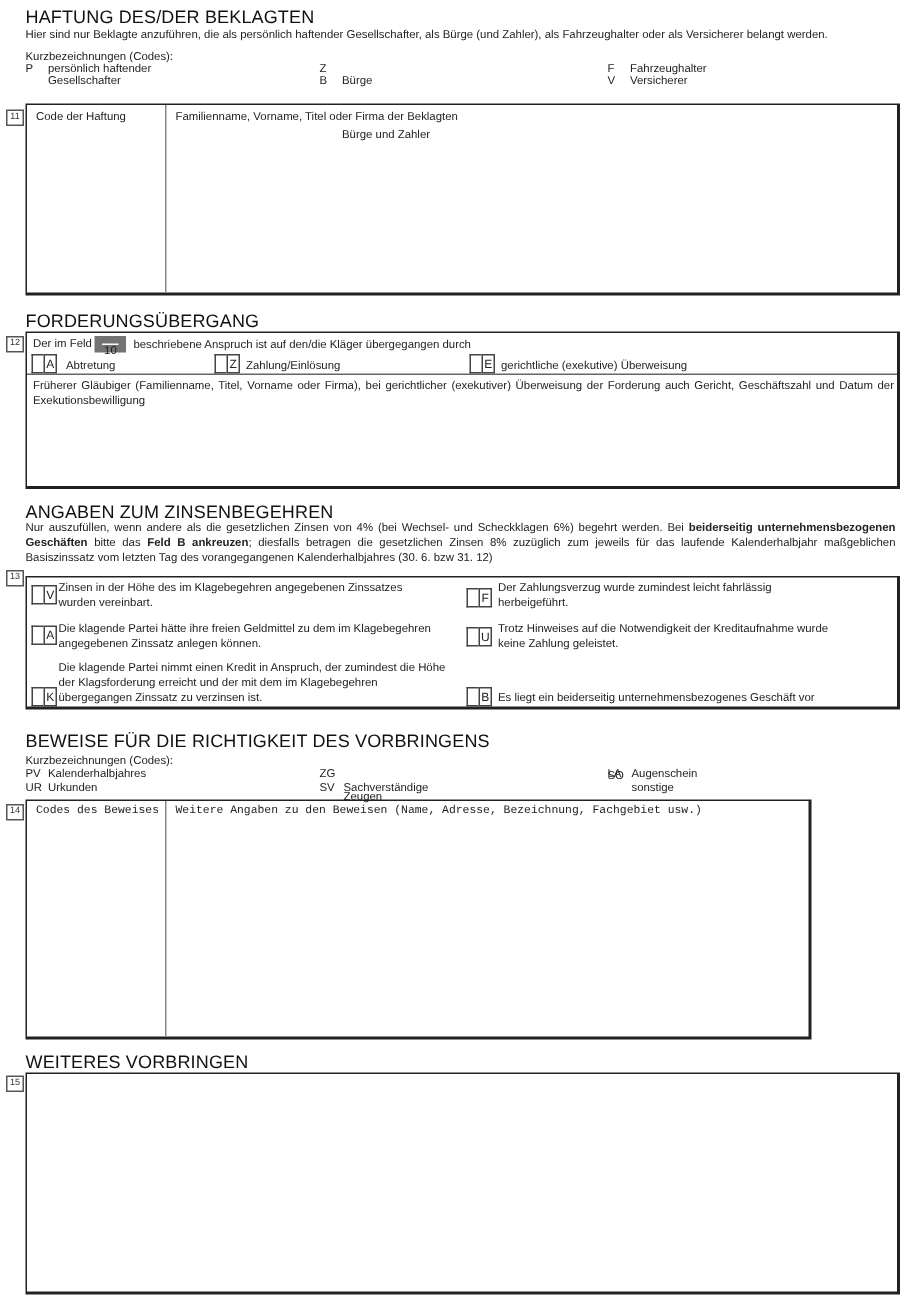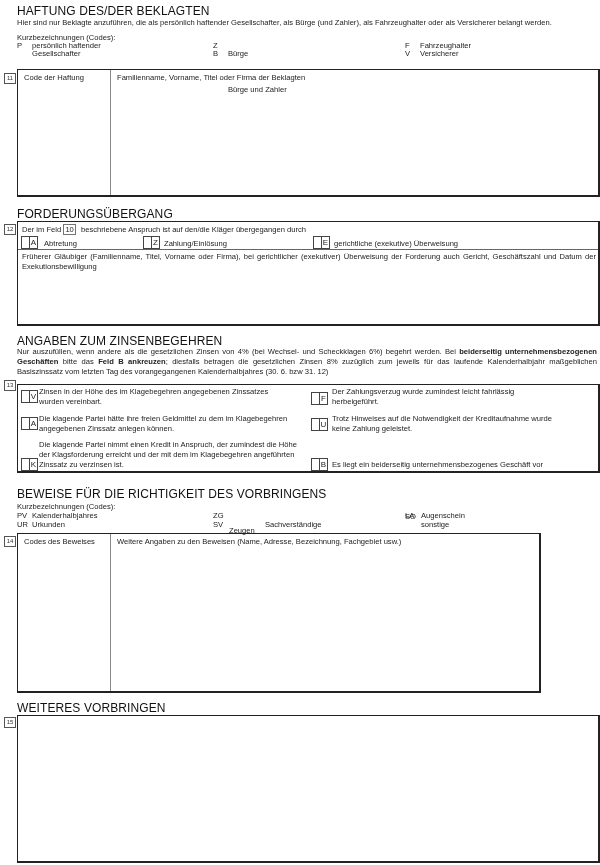--- a/index.html
+++ b/index.html
@@ -8,21 +8,21 @@
   .abs { position: absolute; }
   .h1 { font-size: 12px; letter-spacing: 0.1px; color: #111; }
   .t { font-size: 7.6px; color: #222; white-space: nowrap; }
   .tw { font-size: 7.6px; color: #222; }
   .num { position: absolute; border: 1px solid #555; font-size: 6px; text-align: center; line-height: 9px; height: 11px; width: 12px; background: #fff; color: #333; }
   .box { position: absolute; border: 1.5px solid #222; border-right-width: 2px; border-bottom-width: 2px; }
   .vline { position: absolute; width: 1px; background: #888; }
   .cb { position: absolute; display: flex; height: 13px; }
   .cb .e { width: 8px; height: 13px; border: 1px solid #444; border-right: none; }
   .cb .l { width: 9px; height: 13px; border: 1px solid #444; font-size: 8px; text-align: center; line-height: 12px; color: #222; }
-  .inlnum { display: inline-block; border: 1px solid #737373; padding: 0 1px; height: 11px; line-height: 10px; vertical-align: middle; font-size: 7.6px; }
+  .inlnum { display: inline-block; border: 5px solid #737373; padding: 0 1px; height: 11px; line-height: 10px; vertical-align: middle; font-size: 7.6px; }
   b { font-weight: bold; }
 </style>
 </head>
 <body>
 
 <div class="abs h1" style="left:17px;top:4px;">HAFTUNG DES/DER BEKLAGTEN</div>
 <div class="abs t" style="left:17px;top:18px;">Hier sind nur Beklagte anzuführen, die als persönlich haftender Gesellschafter, als Bürge (und Zahler), als Fahrzeughalter oder als Versicherer belangt werden.</div>
 <div class="abs t" style="left:17px;top:33px;">Kurzbezeichnungen (Codes):</div>
 
 <div class="abs t" style="left:17px;top:41px;">P</div>
@@ -93,21 +93,21 @@
   <div class="cb" style="left:3px;top:32px;">
     <div class="e"></div>
       <div class="l">A</div>
   </div>
   <div class="abs tw" style="left:21px;top:29px;width:250px;line-height:10px;">Die klagende Partei hätte ihre freien Geldmittel zu dem im Klagebegehren angegebenen Zinssatz anlegen können.</div>
 
   <div class="cb" style="left:3px;top:73px;">
     <div class="e"></div>
       <div class="l">K</div>
   </div>
-  <div class="abs tw" style="left:21px;top:55px;width:262px;line-height:10px;">Die klagende Partei nimmt einen Kredit in Anspruch, der zumindest die Höhe der Klagsforderung erreicht und der mit dem im Klagebegehren angeführten Zinssatz zu verzinsen ist.</div>
+  <div class="abs tw" style="left:21px;top:55px;width:262px;line-height:10px;">Die klagende Partei nimmt einen Kredit in Anspruch, der zumindest die Höhe der Klagsforderung erreicht und der mit dem im Klagebegehren übergegangen Zinssatz zu verzinsen ist.</div>
 
   <div class="cb" style="left:293px;top:7px;">
     <div class="e"></div>
       <div class="l">F</div>
   </div>
   <div class="abs tw" style="left:314px;top:2px;width:230px;line-height:10px;">Der Zahlungsverzug wurde zumindest leicht fahrlässig herbeigeführt.</div>
 
   <div class="cb" style="left:293px;top:33px;">
     <div class="e"></div>
       <div class="l">U</div>
@@ -125,29 +125,29 @@
 <div class="abs t" style="left:17px;top:502px;">Kurzbezeichnungen (Codes):</div>
 
 <div class="abs t" style="left:17px;top:511px;">PV</div>
 <div class="abs t" style="left:32px;top:511px;">Kalenderhalbjahres</div>
 <div class="abs t" style="left:17px;top:520px;">UR</div>
 <div class="abs t" style="left:32px;top:520px;">Urkunden</div>
 
 <div class="abs t" style="left:213px;top:511px;">ZG</div>
 <div class="abs t" style="left:229px;top:526px;">Zeugen</div>
 <div class="abs t" style="left:213px;top:520px;">SV</div>
-<div class="abs t" style="left:229px;top:520px;margin-left:36px;">Sachverständige</div>
+<div class="abs t" style="left:229px;top:520px;">Sachverständige</div>
 
 <div class="abs t" style="left:405px;top:511px;">LA</div>
 <div class="abs t" style="left:421px;top:511px;">Augenschein</div>
 <div class="abs t" style="left:405px;top:512px;">SO</div>
 <div class="abs t" style="left:421px;top:520px;">sonstige</div>
 
 <div class="num" style="left:4px;top:536px;">14</div>
-<div class="box" style="left:17px;top:533px;width:524px;height:160px;">
+<div class="box" style="left:17px;top:533px;width:524px;height:160px;font-family:Liberation Mono, monospace;">
   <div class="vline" style="left:92px;top:0;bottom:0;"></div>
   <div class="abs t" style="left:6px;top:3px;">Codes des Beweises</div>
   <div class="abs t" style="left:99px;top:3px;">Weitere Angaben zu den Beweisen (Name, Adresse, Bezeichnung, Fachgebiet usw.)</div>
 </div>
 
 <div class="abs h1" style="left:17px;top:701px;">WEITERES VORBRINGEN</div>
 <div class="num" style="left:4px;top:717px;">15</div>
 <div class="box" style="left:17px;top:715px;width:583px;height:148px;"></div>
 
 </body></html>

